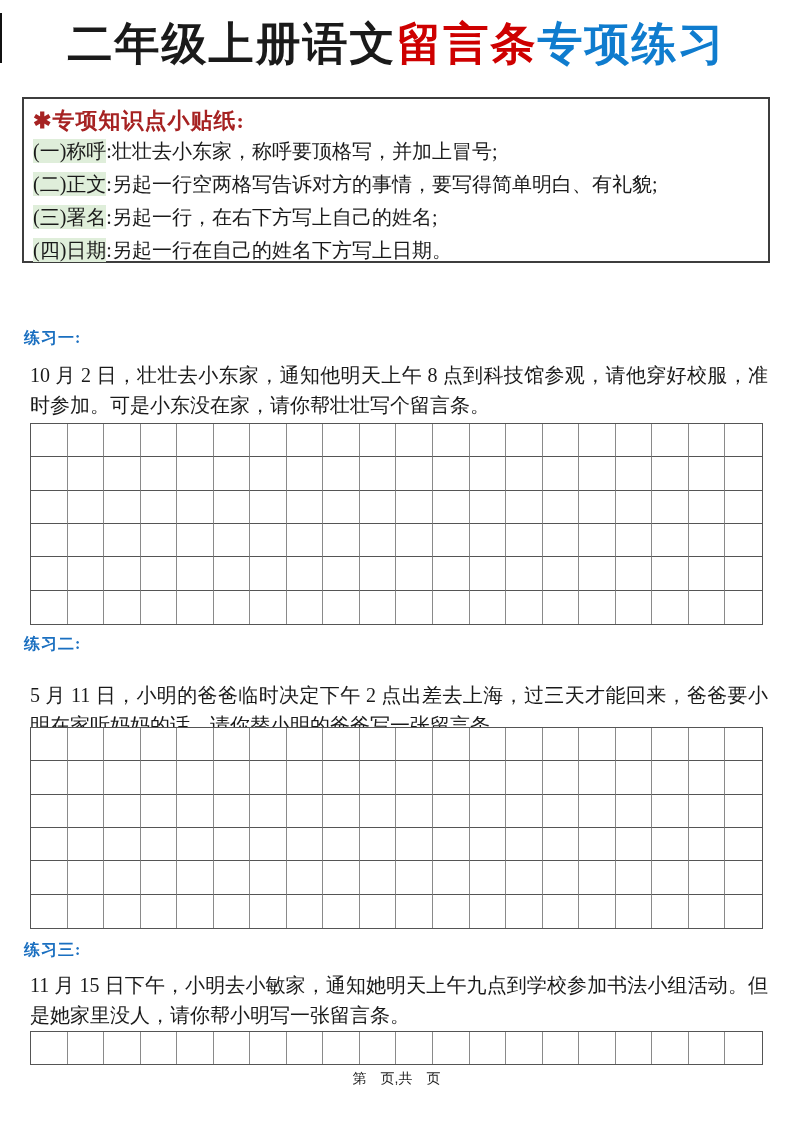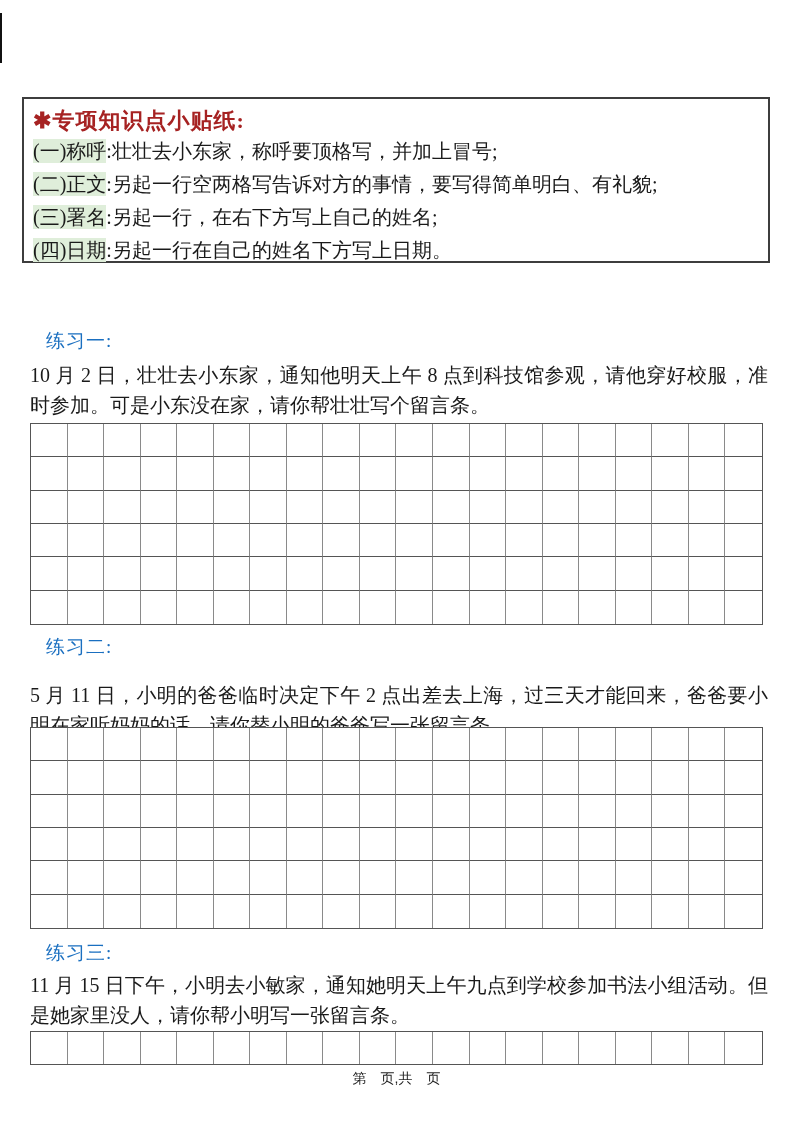--- a/index.html
+++ b/index.html
@@ -37,22 +37,22 @@
     color:var(--c-kb-red);font-weight:bold;font-size:22px;line-height:28px;
     letter-spacing:1px;
   }
   .kb-item{font-size:20px;line-height:33px;white-space:nowrap;}
   .kb-label{background:var(--c-hl-green);padding:1px 0;}
   .practice-heading{
     position:absolute;left:30px;top:294px;
     color:var(--c-practice-red);font-weight:bold;font-size:22px;letter-spacing:1px;
   }
   .ex-label{
-    position:absolute;left:46px;
-    color:var(--c-ex-blue);font-weight:normal;font-size:19px;letter-spacing:1px;
+    position:absolute;left:24px;
+    color:var(--c-ex-blue);font-weight:bold;font-size:16px;letter-spacing:1px;
   }
   .ex-text{
     position:absolute;left:30px;width:738px;
     font-size:20px;line-height:30px;text-align:justify;
   }
   .grid{
     position:absolute;left:30px;width:733px;
     display:grid;border:1px solid var(--c-grid-dark);background:#fff;
     box-sizing:border-box;
   }
@@ -72,20 +72,23 @@
     font-family:"Liberation Sans","DejaVu Sans",sans-serif;
   }
 </style>
 </head>
 <body>
 
 <div class="page">
 
   <div class="edge-mark"></div>
 
+  <div class="title">
+    <span>二年级上册语文</span><span class="t-red">留言条</span><span class="t-blue">专项练习</span>
+  </div>
 
   <div class="kb-box">
     <div class="kb-heading">✱专项知识点小贴纸:</div>
     <div class="kb-item">
       <span class="kb-label">(一)称呼</span><span>:壮壮去小东家，称呼要顶格写，并加上冒号;</span>
     </div>
     <div class="kb-item">
       <span class="kb-label">(二)正文</span><span>:另起一行空两格写告诉对方的事情，要写得简单明白、有礼貌;</span>
     </div>
     <div class="kb-item">

